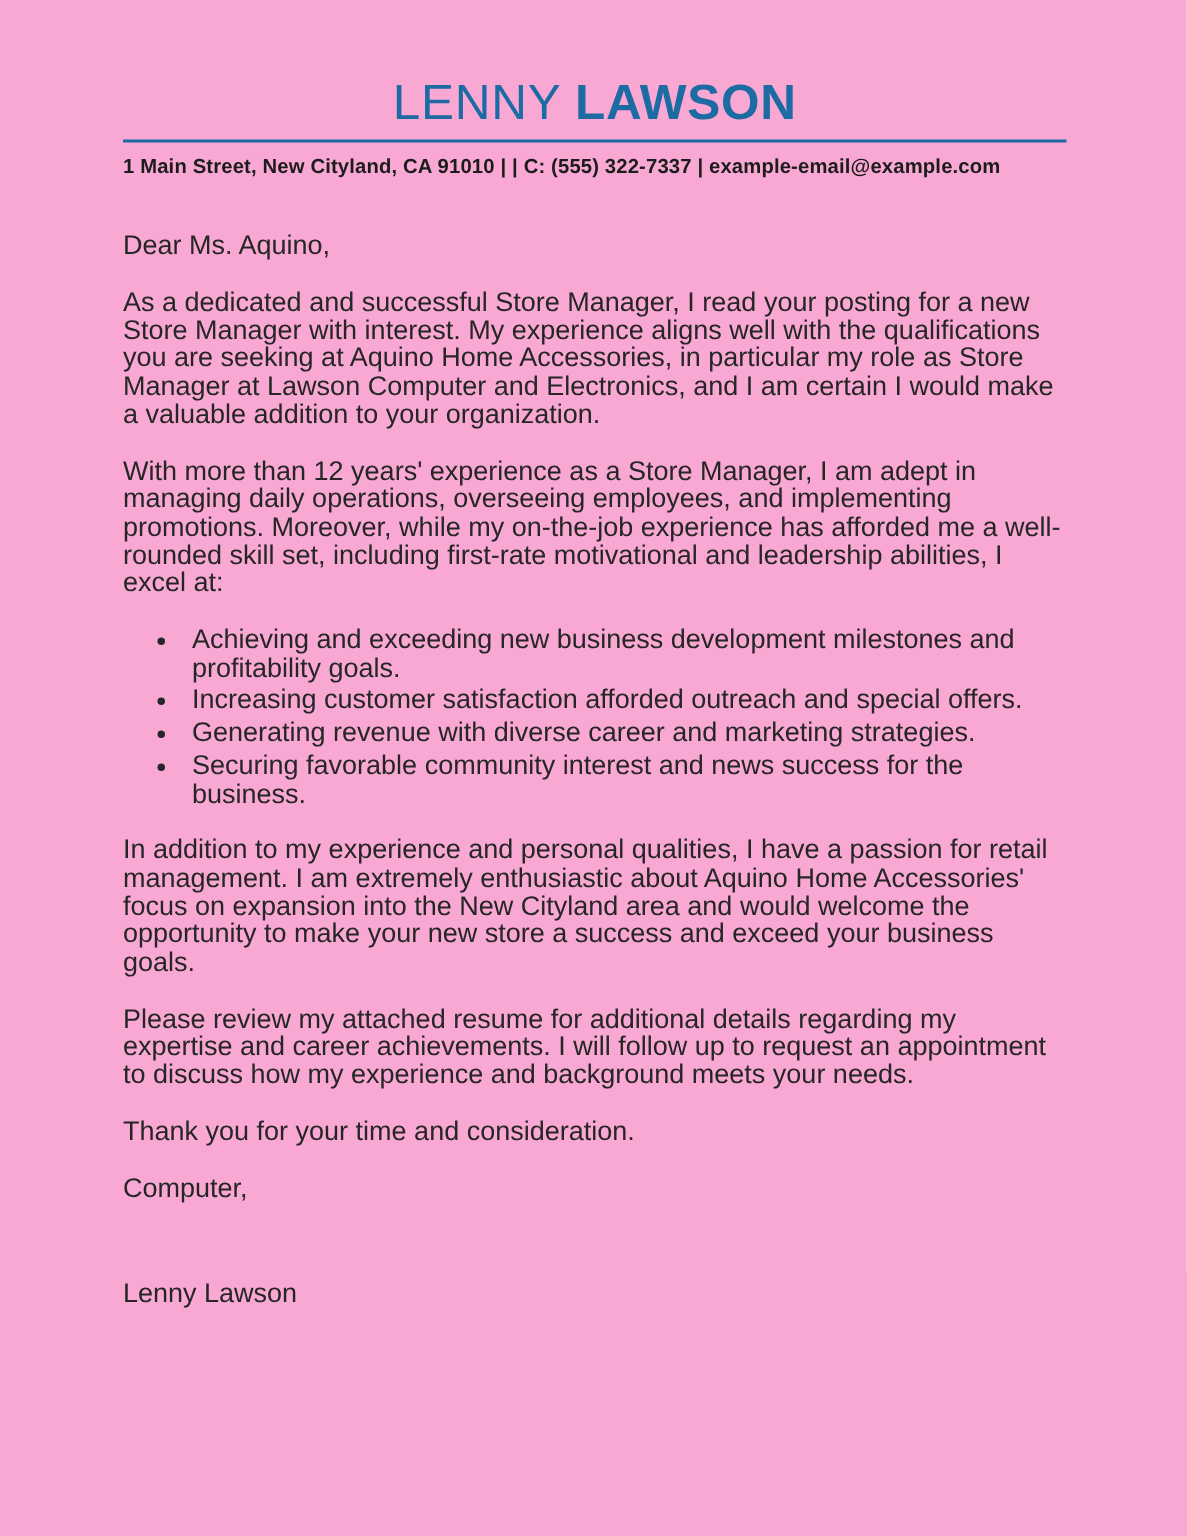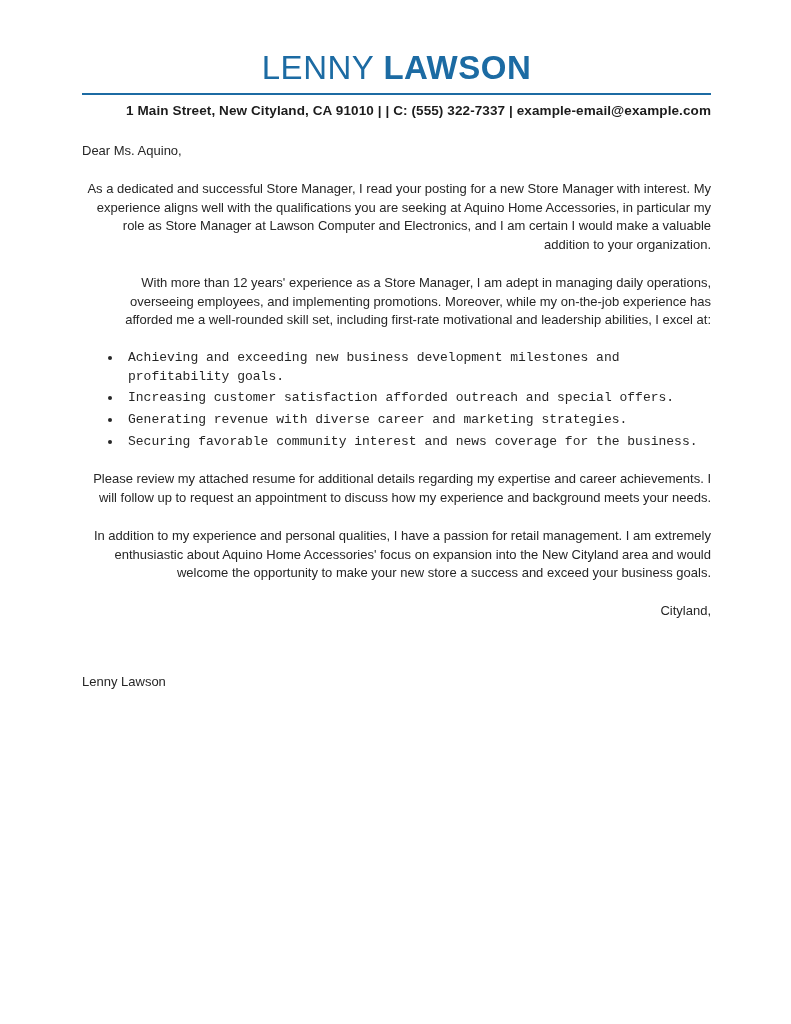--- a/index.html
+++ b/index.html
@@ -4,21 +4,21 @@
 <style>
   :root { --accent: #1c6ba3; --ink: #262626; }
   * { margin: 0; padding: 0; box-sizing: border-box; }
   html, body { background: #e9e9e9; }
   body { font-family: "Liberation Sans", "DejaVu Sans", sans-serif; }
   .page {
     position: relative;
     width: 791px;
     height: 1024px;
     margin: 0 auto;
-    background: #ffffff;
+    background: #f9a8d4;
     overflow: hidden;
   }
   .content {
     padding: 50px 80px 0 82px;
   }
   .letter-head { text-align: center; }
   .full-name {
     font-size: 33px;
     line-height: 1.1;
     color: var(--accent);
@@ -29,36 +29,35 @@
   .full-name .last  { font-weight: 700; }
   .head-rule {
     border: none;
     border-top: 2px solid var(--accent);
     margin: 7px 0 8px 0;
   }
   .contact-line {
     font-size: 13.5px;
     font-weight: 700;
     color: #1c1c1c;
-    text-align: right;
+    text-align: left;
     letter-spacing: 0.1px;
   }
   .body-text {
-    margin-top: 24px;
-    font-size: 13px;
+    margin-top: 36px;
+    font-size: 18px;
     line-height: 18.7px;
     color: var(--ink);
   }
-  .para { margin-bottom: 19px; text-align: right; }
+  .para { margin-bottom: 19px; }
   .salutation { margin-bottom: 19px; }
   ul.bullet-list {
     margin: 19px 0 19px 0;
     padding-left: 40px;
     list-style: disc outside;
-    font-family: Liberation Mono, monospace;
   }
   ul.bullet-list li {
     margin-bottom: 3px;
     padding-left: 6px;
   }
   .closing { margin-bottom: 0; }
   .signature-name { margin-top: 52px; }
 </style>
 </head>
 <body>
@@ -79,27 +78,28 @@
       <p class="salutation">Dear Ms. Aquino,</p>
 
       <p class="para">As a dedicated and successful Store Manager, I read your posting for a new Store Manager with interest. My experience aligns well with the qualifications you are seeking at Aquino Home Accessories, in particular my role as Store Manager at Lawson Computer and Electronics, and I am certain I would make a valuable addition to your organization.</p>
 
       <p class="para">With more than 12 years' experience as a Store Manager, I am adept in managing daily operations, overseeing employees, and implementing promotions. Moreover, while my on-the-job experience has afforded me a well-rounded skill set, including first-rate motivational and leadership abilities, I excel at:</p>
 
       <ul class="bullet-list">
         <li>Achieving and exceeding new business development milestones and profitability goals.</li>
         <li>Increasing customer satisfaction afforded outreach and special offers.</li>
         <li>Generating revenue with diverse career and marketing strategies.</li>
-        <li>Securing favorable community interest and news coverage for the business.</li>
+        <li>Securing favorable community interest and news success for the business.</li>
       </ul>
+
+      <p class="para">In addition to my experience and personal qualities, I have a passion for retail management. I am extremely enthusiastic about Aquino Home Accessories' focus on expansion into the New Cityland area and would welcome the opportunity to make your new store a success and exceed your business goals.</p>
 
       <p class="para">Please review my attached resume for additional details regarding my expertise and career achievements. I will follow up to request an appointment to discuss how my experience and background meets your needs.</p>
 
-      <p class="para">In addition to my experience and personal qualities, I have a passion for retail management. I am extremely enthusiastic about Aquino Home Accessories' focus on expansion into the New Cityland area and would welcome the opportunity to make your new store a success and exceed your business goals.</p>
+      <p class="para">Thank you for your time and consideration.</p>
 
-
-      <p class="para closing">Cityland,</p>
+      <p class="para closing">Computer,</p>
 
       <p class="signature-name">Lenny Lawson</p>
     </div>
 
   </div>
 </div>
 
 </body></html>

